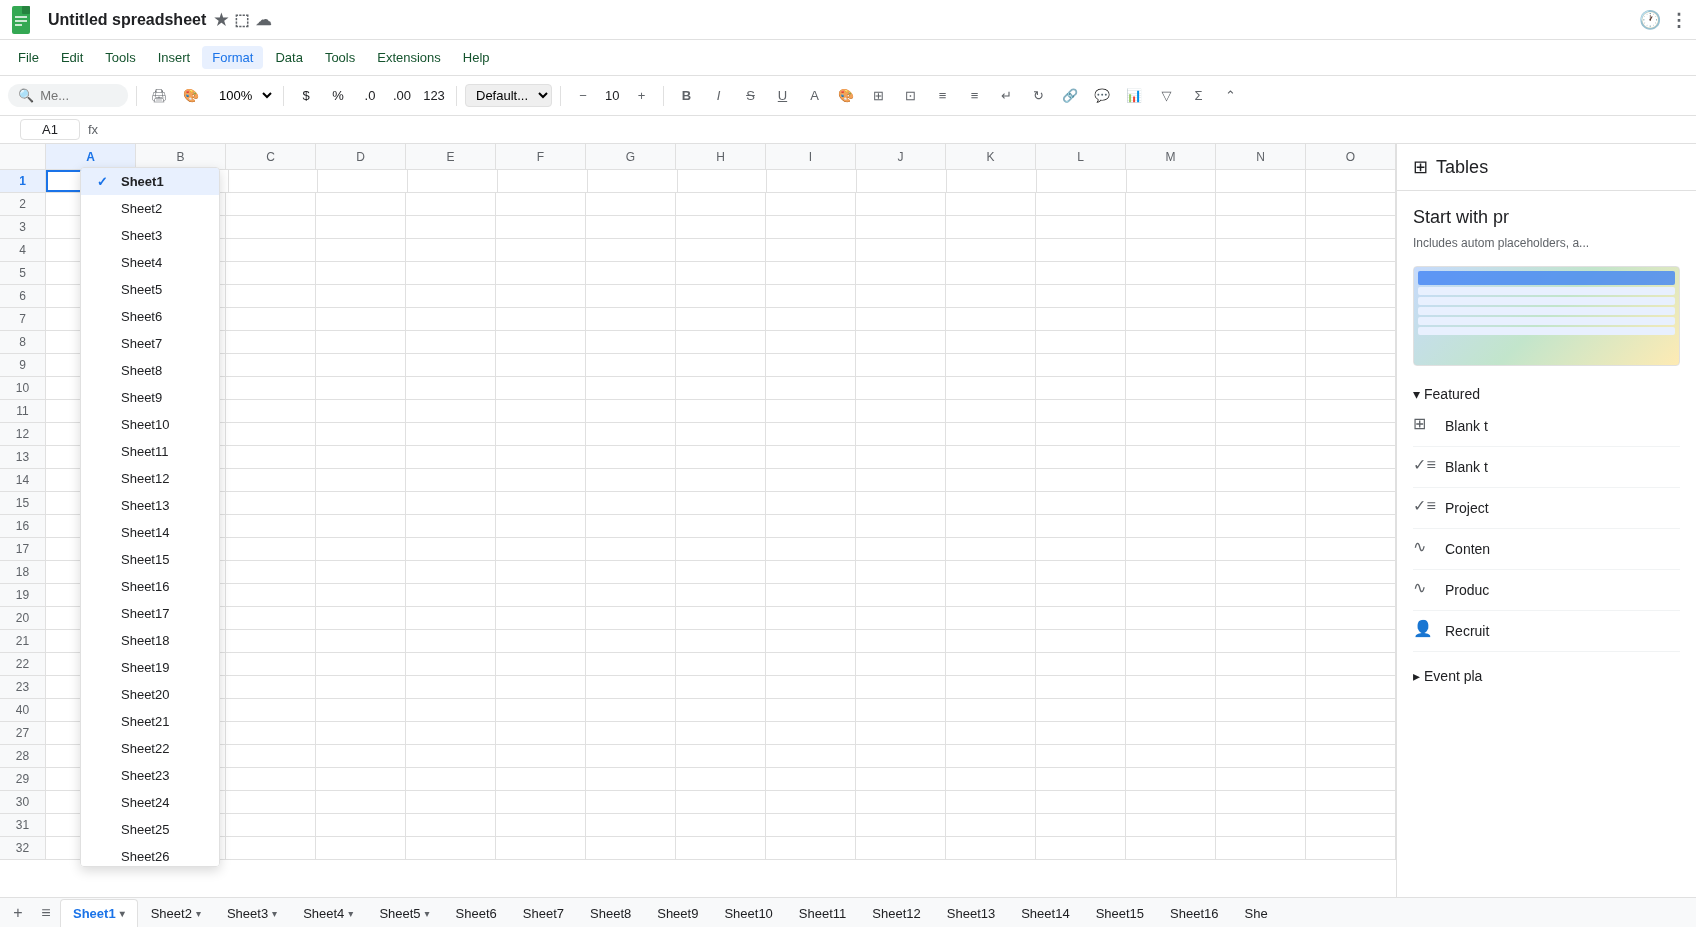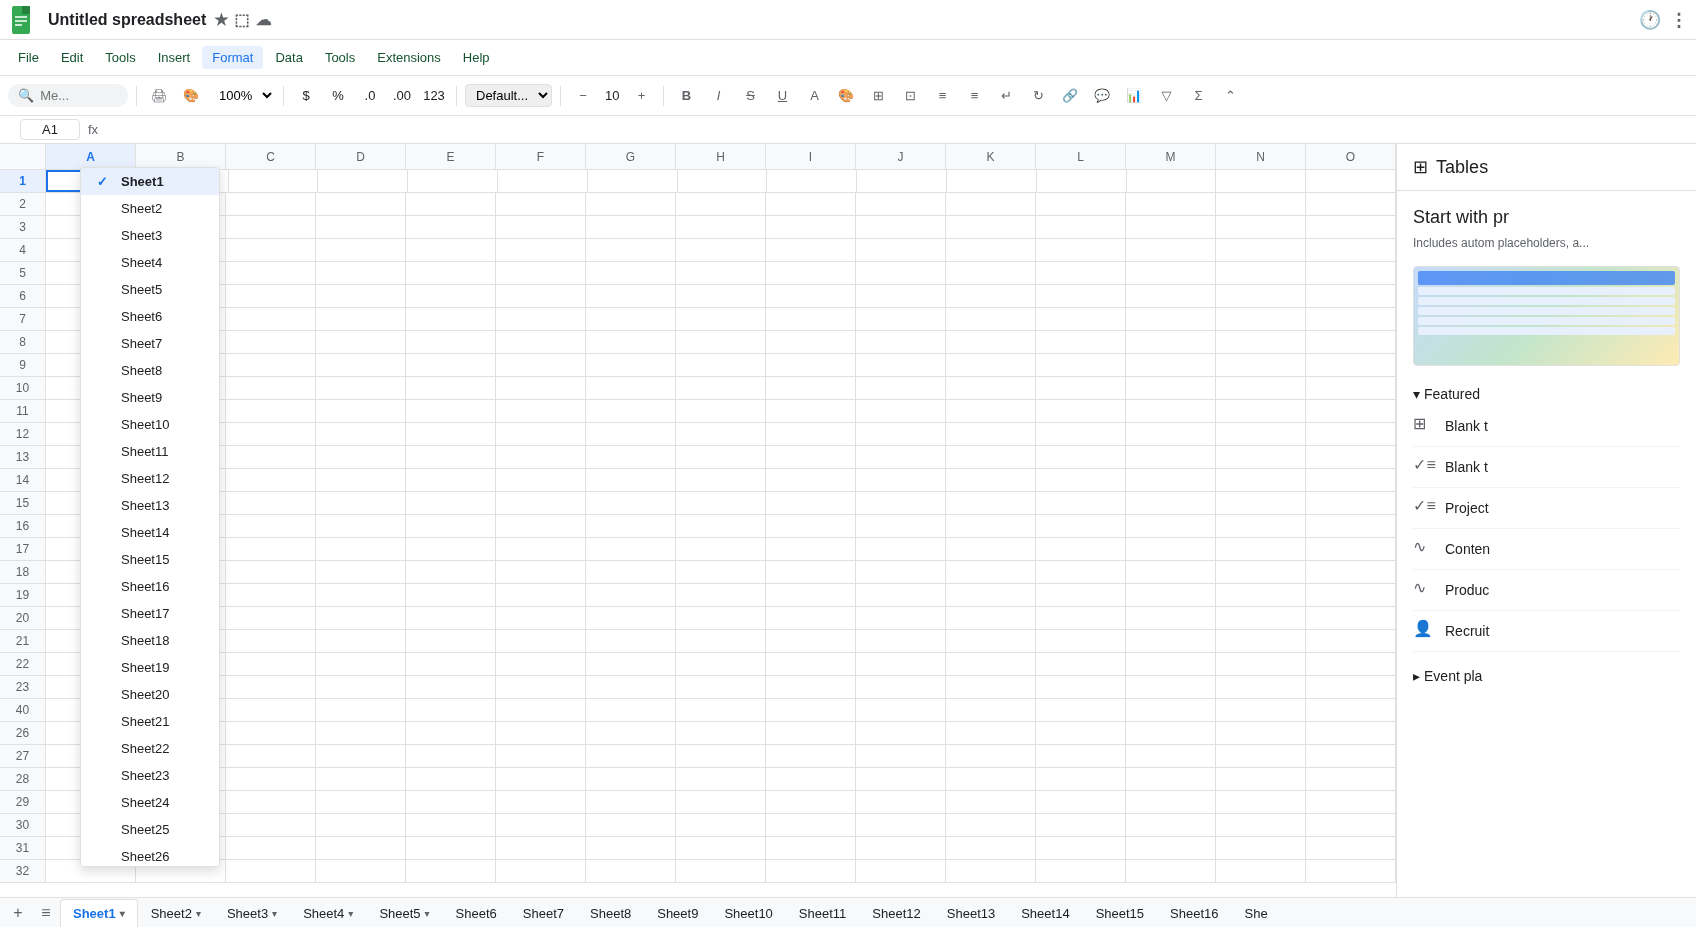--- a/index.html
+++ b/index.html
@@ -820,38 +820,20 @@
             <div class="cell"></div>
             <div class="cell"></div>
             <div class="cell"></div>
             <div class="cell"></div>
             <div class="cell"></div>
             <div class="cell"></div>
             <div class="cell"></div>
             <div class="cell"></div>
           </div>
           <div class="grid-row">
-            <div class="row-num">26</div>
-            <div class="cell"></div>
-            <div class="cell"></div>
-            <div class="cell"></div>
-            <div class="cell"></div>
-            <div class="cell"></div>
-            <div class="cell"></div>
-            <div class="cell"></div>
-            <div class="cell"></div>
-            <div class="cell"></div>
-            <div class="cell"></div>
-            <div class="cell"></div>
-            <div class="cell"></div>
-            <div class="cell"></div>
-            <div class="cell"></div>
-            <div class="cell"></div>
-          </div>
-          <div class="grid-row">
             <div class="row-num">27</div>
             <div class="cell"></div>
             <div class="cell"></div>
             <div class="cell"></div>
             <div class="cell"></div>
             <div class="cell"></div>
             <div class="cell"></div>
             <div class="cell"></div>
             <div class="cell"></div>
             <div class="cell"></div>

